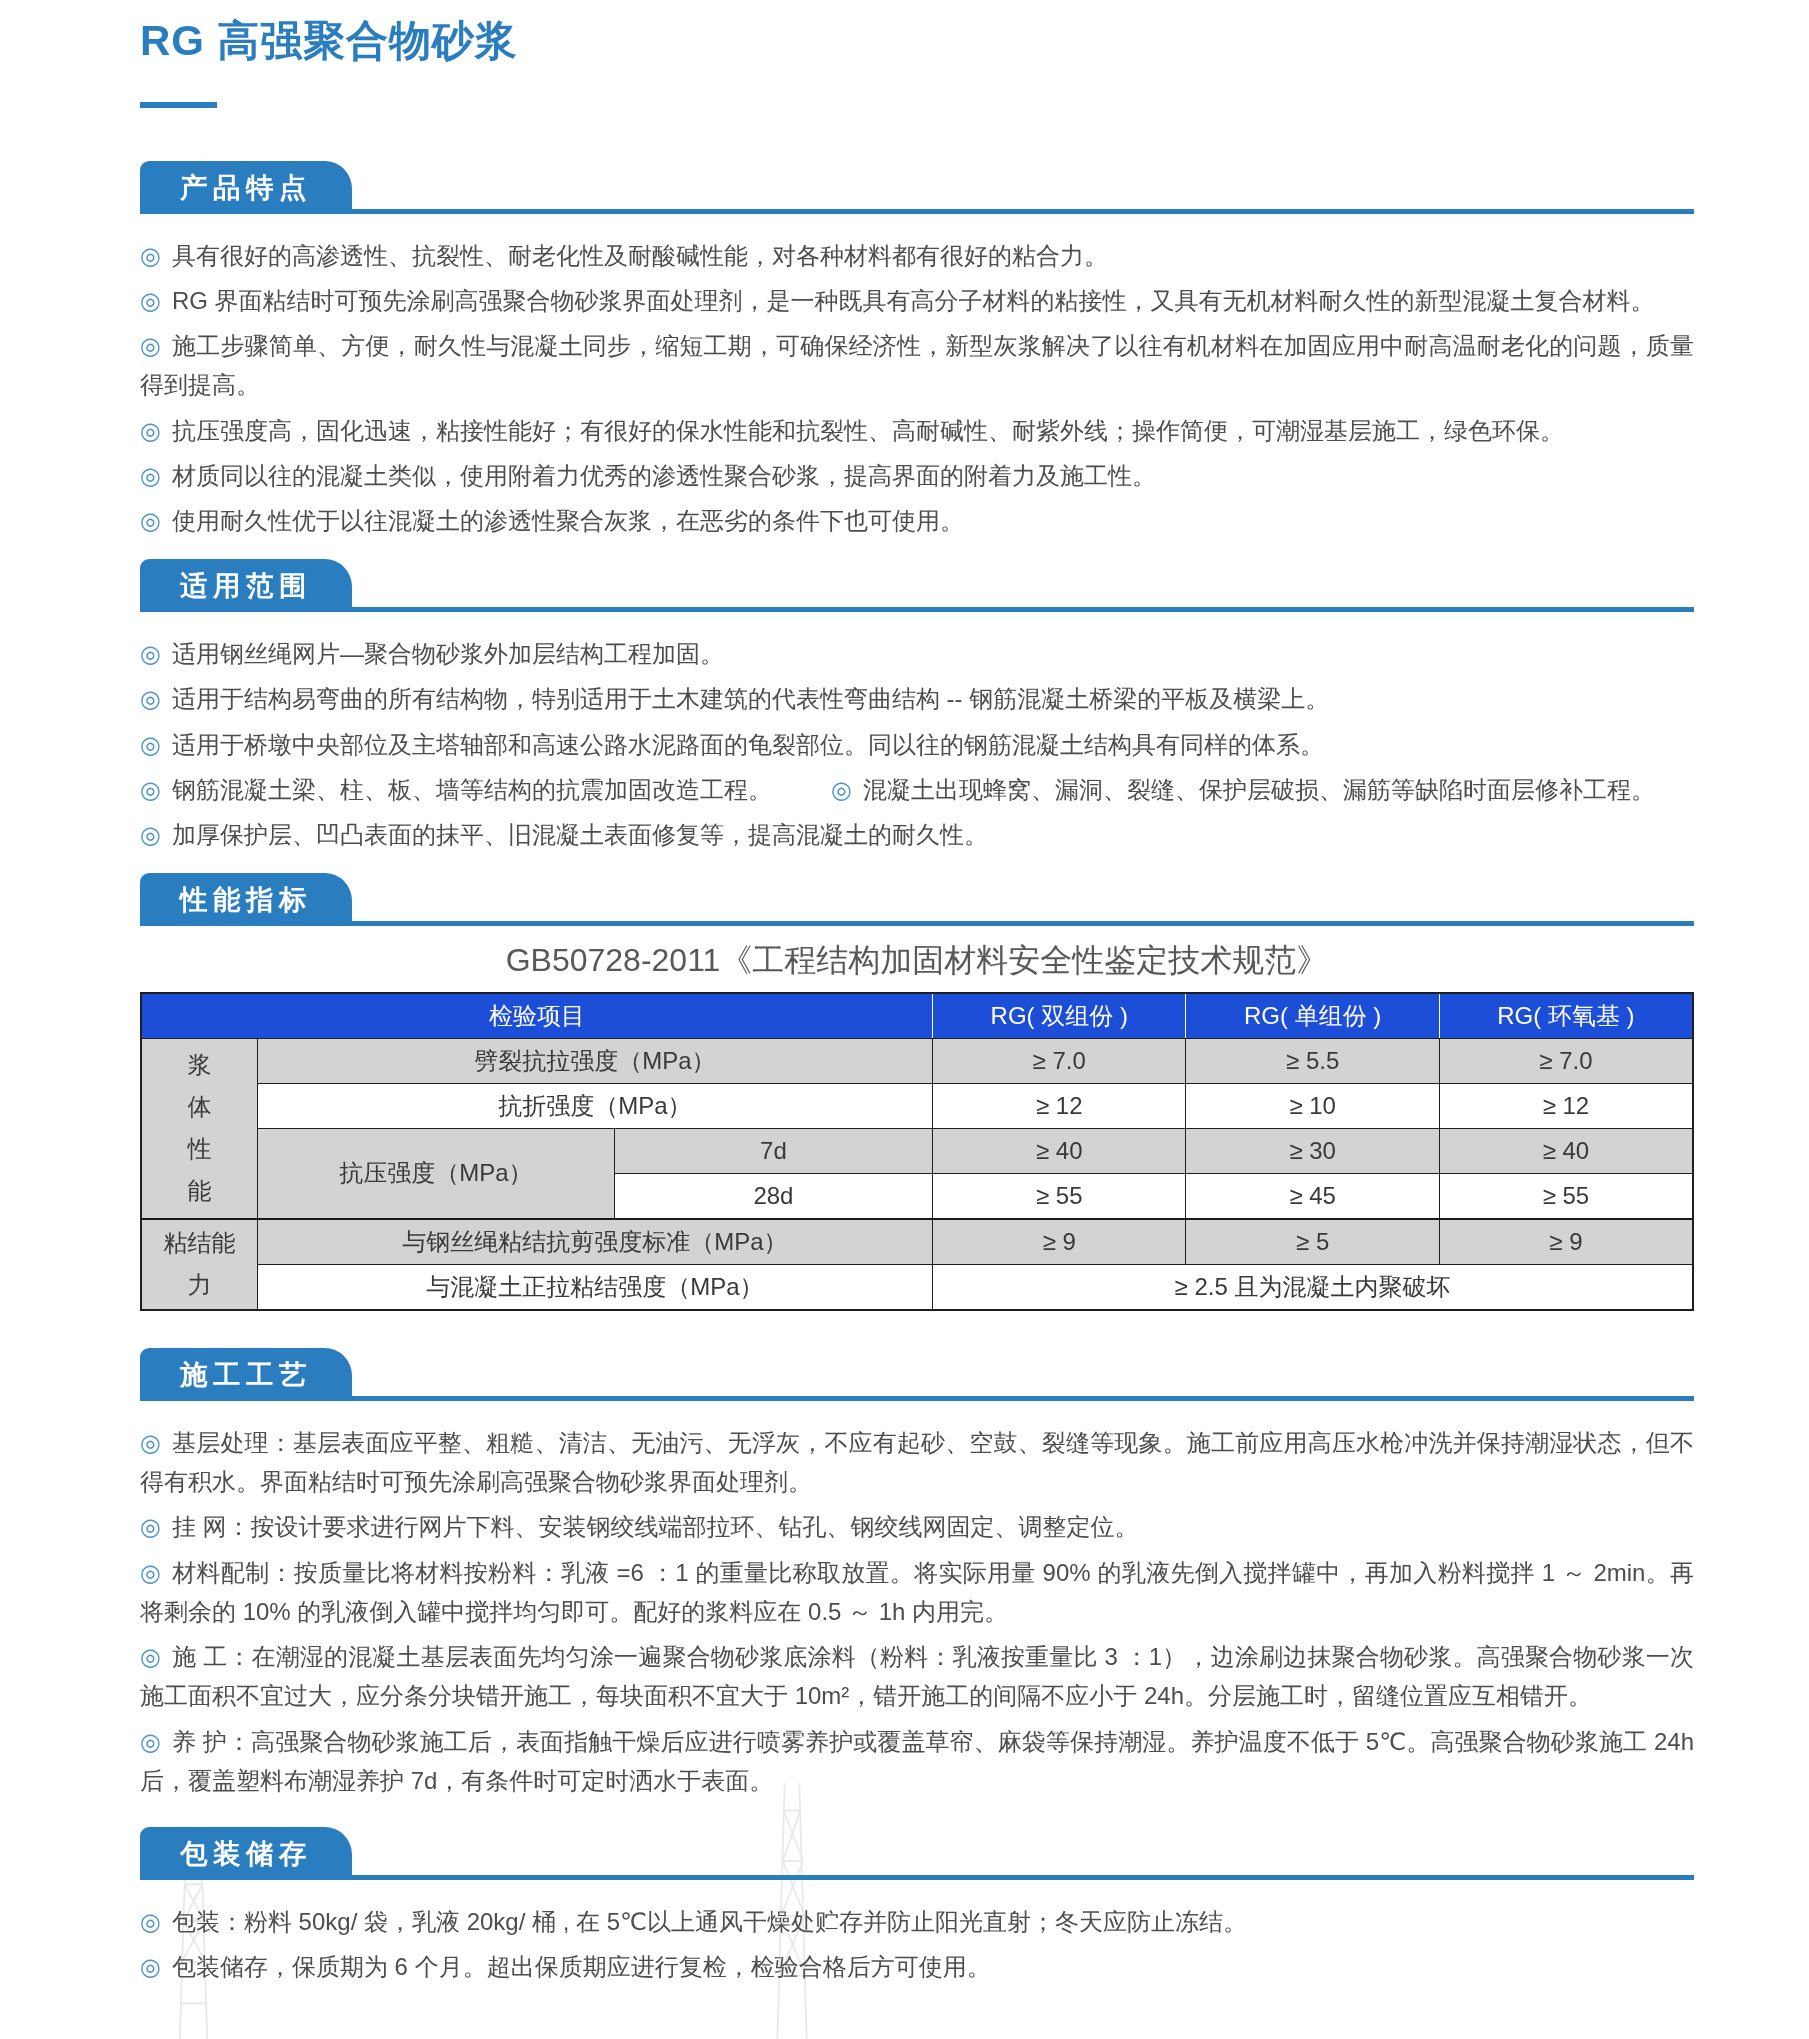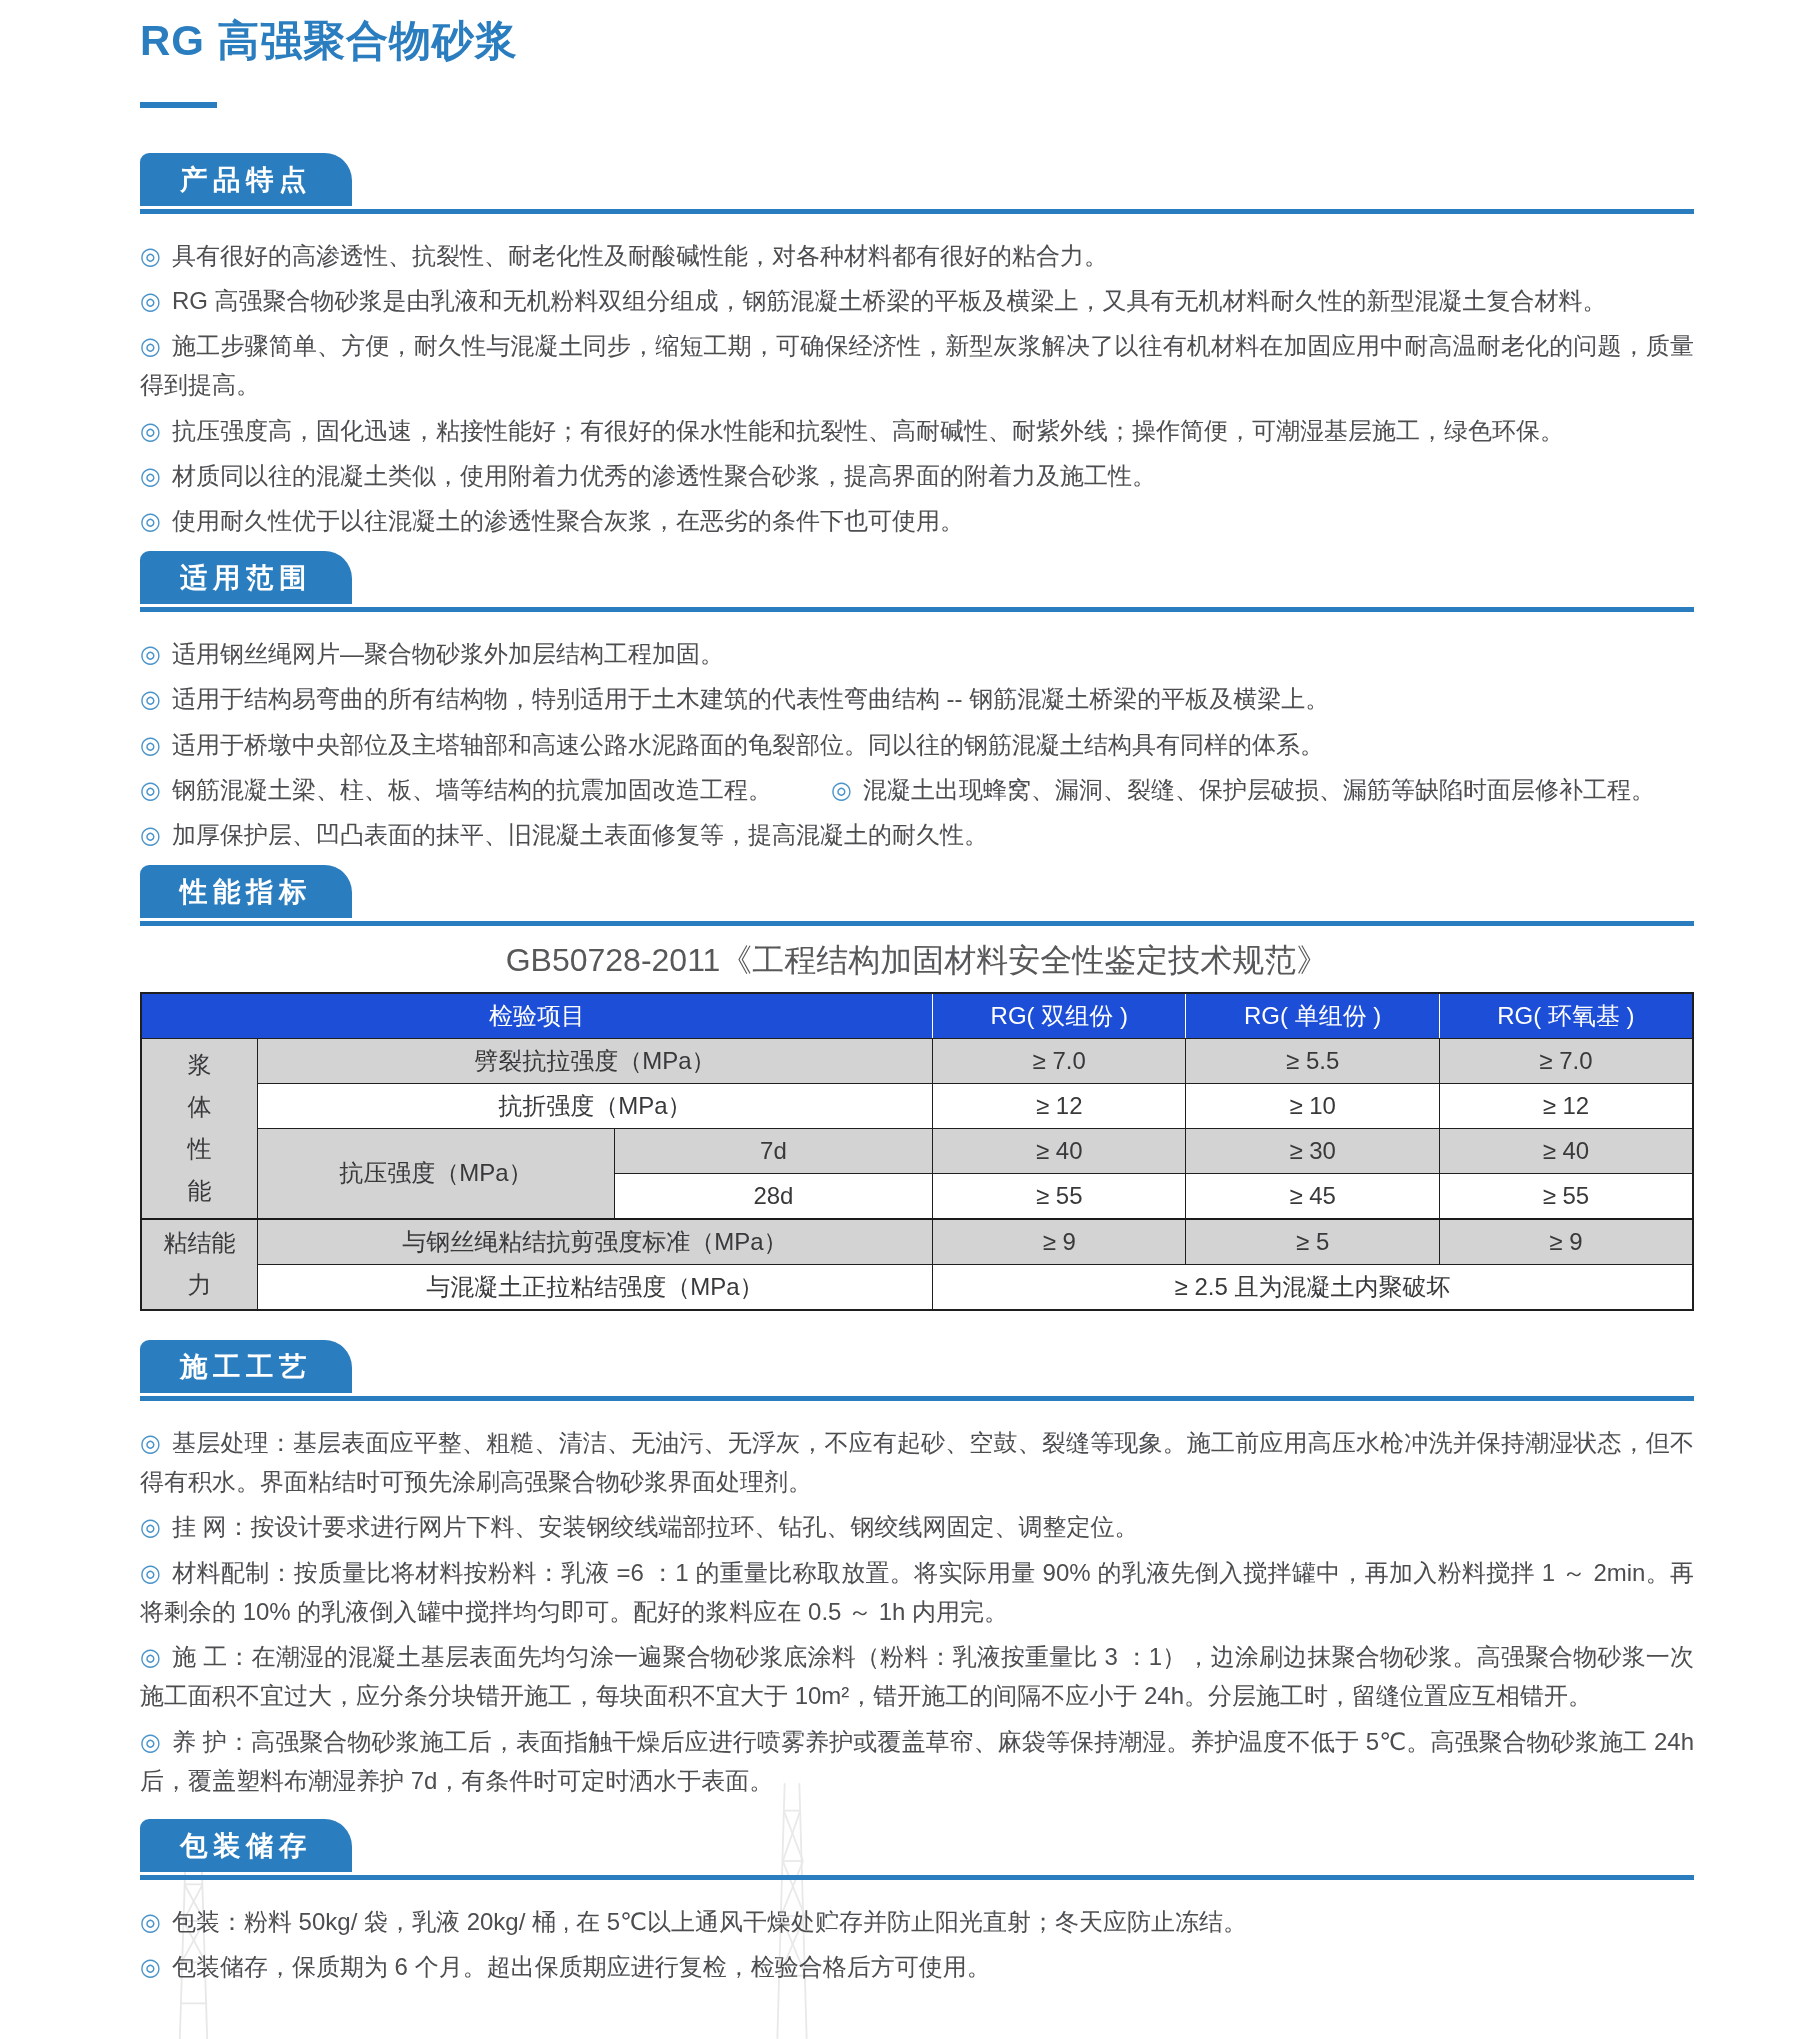--- a/index.html
+++ b/index.html
@@ -9,21 +9,21 @@
   }
   .watermark{position:absolute;z-index:1;opacity:.85;}
   .content{position:relative;z-index:2;padding:13px 115px 0 140px;}
 
   .page-title{margin:0;color:#2a7dbf;font-size:42px;font-weight:bold;letter-spacing:0.9px;}
   .title-underline{width:77px;height:5.5px;background:#2a7dbf;margin-top:33px;}
 
   .section-header{position:relative;height:53px;}
   .section-header::after{content:"";position:absolute;left:0;right:0;bottom:0;height:4.6px;background:#2a7dbf;}
   .badge{
-    position:absolute;left:0;bottom:8px;z-index:1;height:53px;line-height:53px;
+    position:absolute;left:0;bottom:0;z-index:1;height:53px;line-height:53px;
     padding:0 40px;background:#2a7dbf;color:#ffffff;font-size:27.5px;font-weight:bold;
     letter-spacing:5.5px;border-radius:9.2px 27.5px 0 0;
   }
   .sh-features{margin-top:53px;}
   .sh-scope{margin-top:18.4px;}
   .sh-perf{margin-top:18.4px;}
   .sh-process{margin-top:37px;}
   .sh-pack{margin-top:27.5px;}
 
   .bullets{margin-top:22px;font-size:24px;color:#4d4d50;}
@@ -84,21 +84,21 @@
 <div class="content">
 
   <h1 class="page-title">RG 高强聚合物砂浆</h1>
   <div class="title-underline"></div>
 
   <div class="section-header sh-features">
     <div class="badge">产品特点</div>
   </div>
   <div class="bullets">
     <p class="bullet"><span class="mark">◎</span><span>具有很好的高渗透性、抗裂性、耐老化性及耐酸碱性能，对各种材料都有很好的粘合力。</span></p>
-    <p class="bullet"><span class="mark">◎</span><span>RG 高强聚合物砂浆是由乳液和无机粉料双组分组成，钢筋混凝土桥梁的平板及横梁上，又具有无机材料耐久性的新型混凝土复合材料。</span></p>
+    <p class="bullet"><span class="mark">◎</span><span>RG 界面粘结时可预先涂刷高强聚合物砂浆界面处理剂，是一种既具有高分子材料的粘接性，又具有无机材料耐久性的新型混凝土复合材料。</span></p>
     <p class="bullet"><span class="mark">◎</span><span>施工步骤简单、方便，耐久性与混凝土同步，缩短工期，可确保经济性，新型灰浆解决了以往有机材料在加固应用中耐高温耐老化的问题，质量得到提高。</span></p>
     <p class="bullet"><span class="mark">◎</span><span>抗压强度高，固化迅速，粘接性能好；有很好的保水性能和抗裂性、高耐碱性、耐紫外线；操作简便，可潮湿基层施工，绿色环保。</span></p>
     <p class="bullet"><span class="mark">◎</span><span>材质同以往的混凝土类似，使用附着力优秀的渗透性聚合砂浆，提高界面的附着力及施工性。</span></p>
     <p class="bullet"><span class="mark">◎</span><span>使用耐久性优于以往混凝土的渗透性聚合灰浆，在恶劣的条件下也可使用。</span></p>
   </div>
 
   <div class="section-header sh-scope">
     <div class="badge">适用范围</div>
   </div>
   <div class="bullets">

